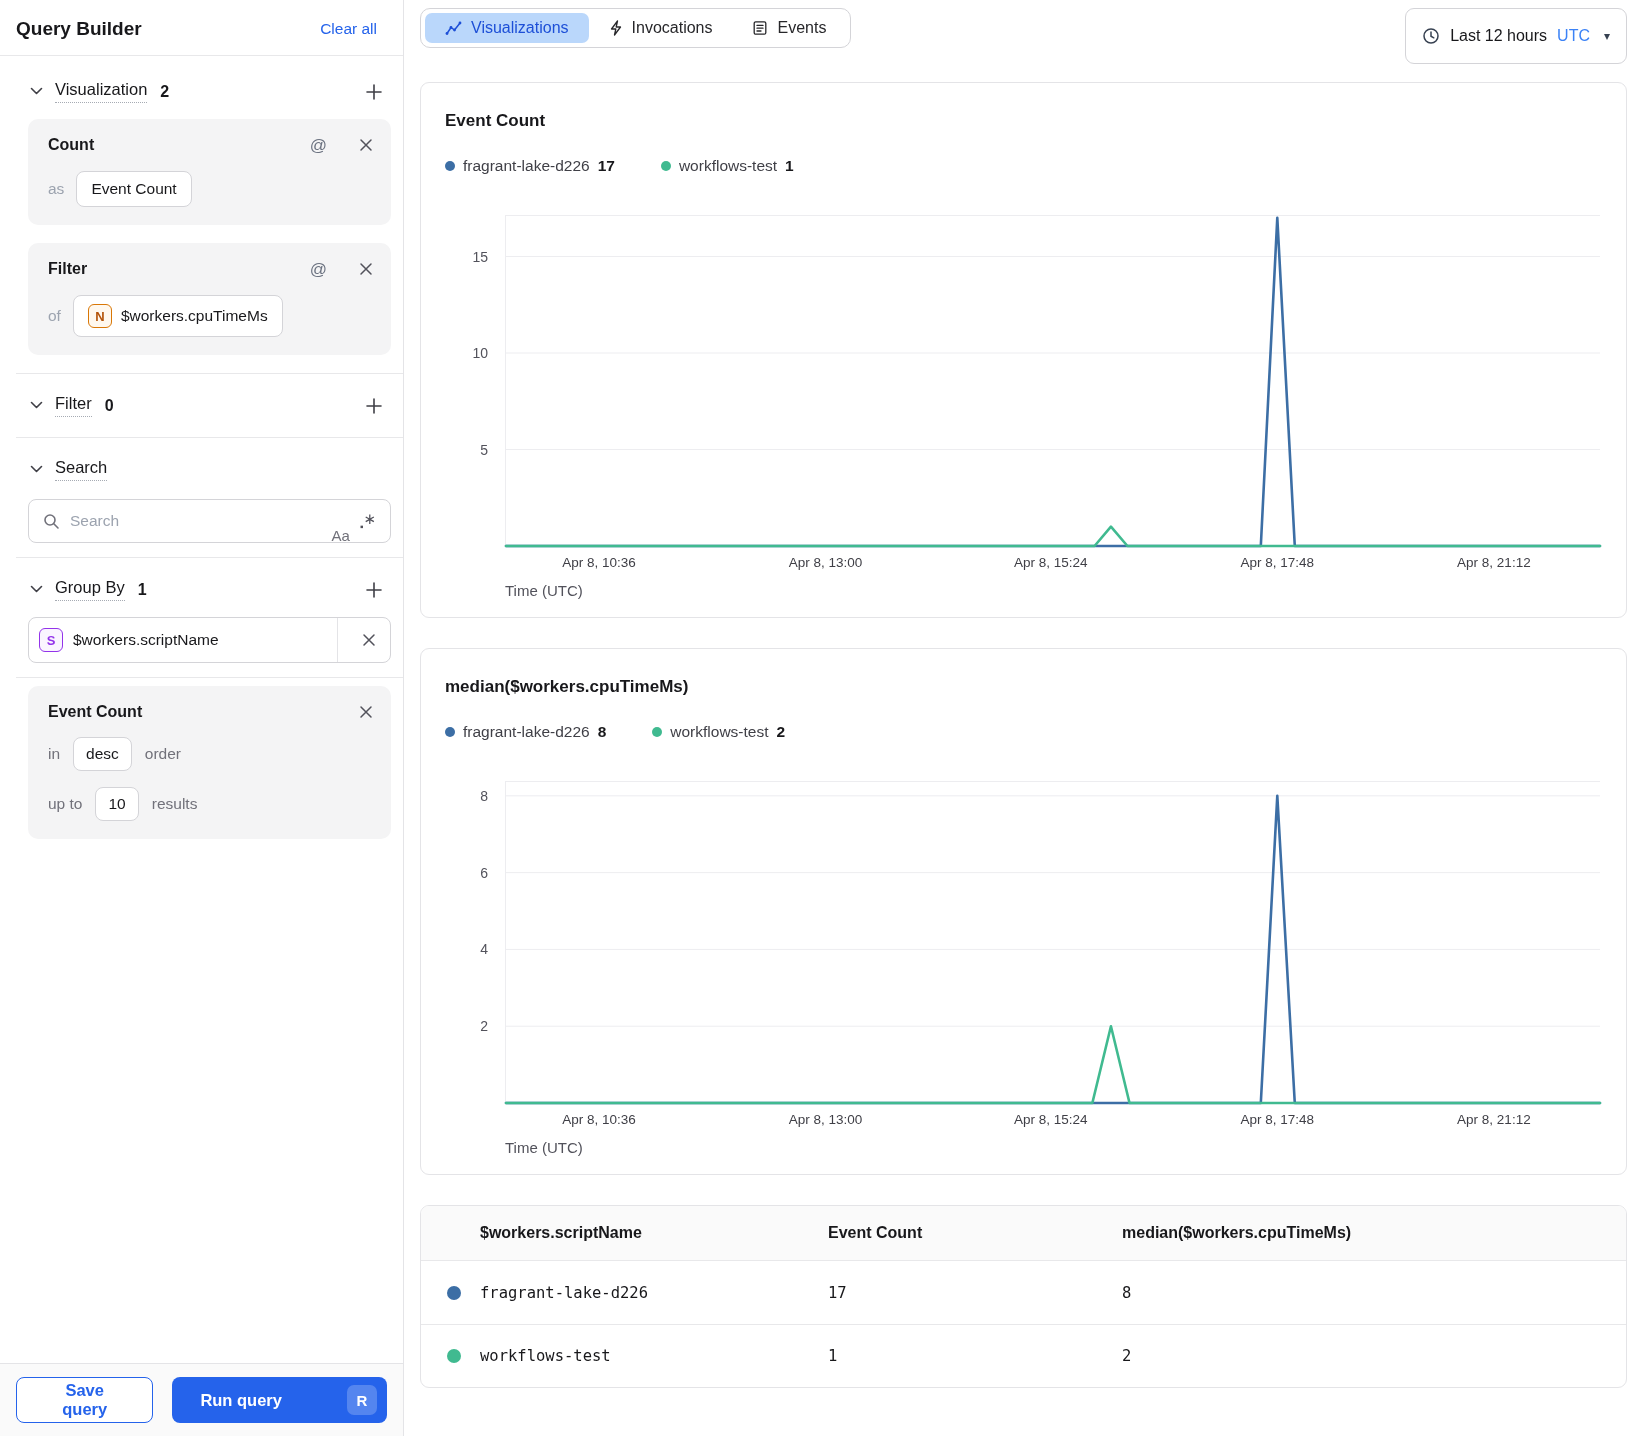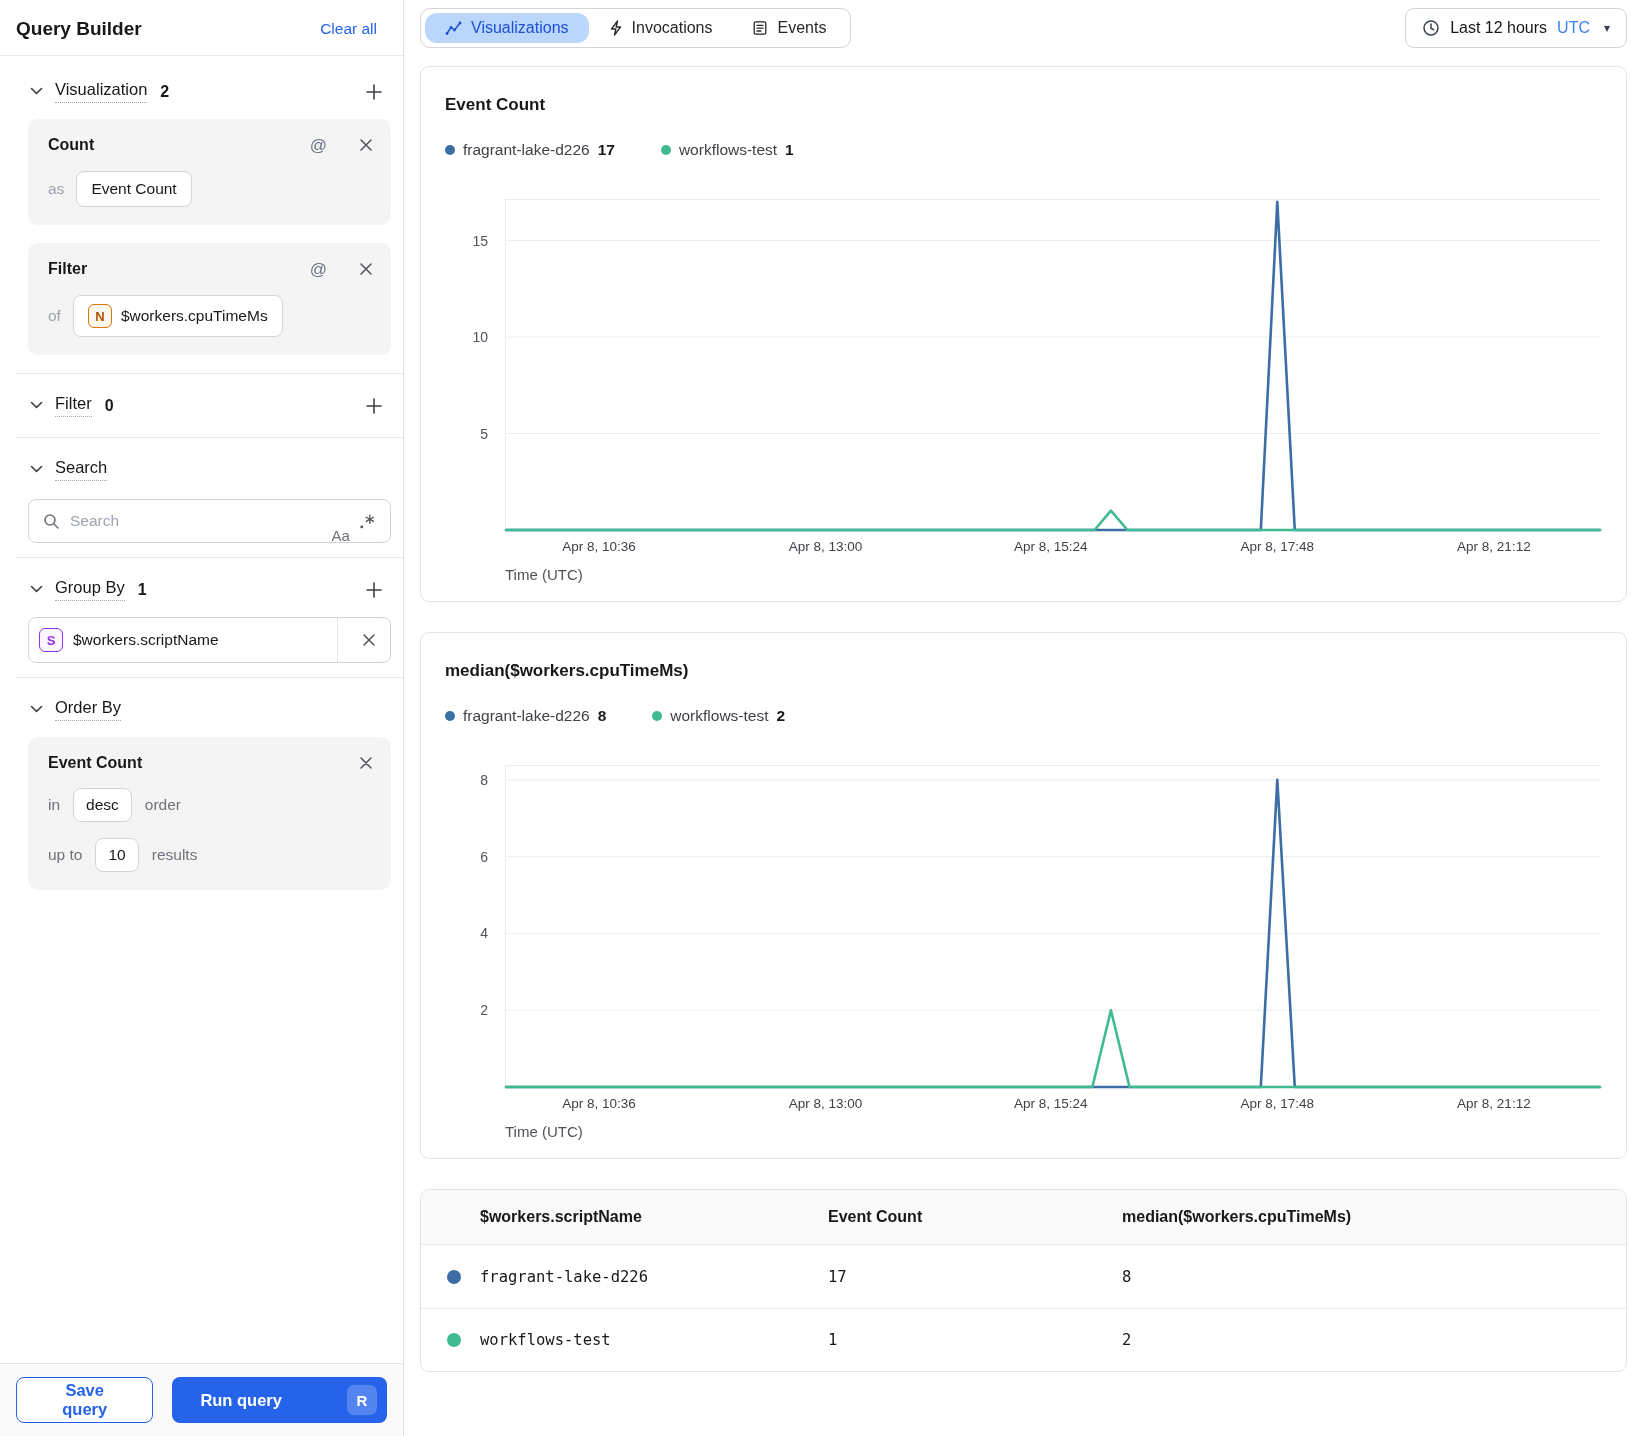--- a/index.html
+++ b/index.html
@@ -46,23 +46,23 @@
   .ob-row { display:flex; align-items:center; gap:13px; margin-top:16px; }
   .sb-footer { border-top:1px solid #e4e4e7; background:#fafafa; padding:13px 16px; display:flex; gap:19px; }
   .save-btn { background:#fff; border:1.5px solid #2563eb; color:#2563eb; font-size:16.5px; font-weight:600; border-radius:8px; height:46px; padding:0 24px; cursor:pointer; font-family:inherit; }
   .run-btn { background:#2563eb; border:none; color:#fff; font-size:16.5px; font-weight:600; border-radius:8px; height:46px; width:216px; display:flex; align-items:center; justify-content:space-between; padding:0 10px 0 28px; cursor:pointer; font-family:inherit; }
   .kbd { background:rgba(255,255,255,0.22); border-radius:7px; width:30px; height:30px; display:inline-flex; align-items:center; justify-content:center; font-size:15px; font-weight:700; }
 
   
   .main { flex:1; padding:8px 13px 0 16px; display:flex; flex-direction:column; }
   .main-top { display:flex; justify-content:space-between; align-items:flex-start; margin-bottom:18px; }
   .tabbar { display:flex; border:1px solid #d4d4d8; border-radius:10px; padding:4px; background:#fff; }
-  .tab { display:flex; align-items:center; gap:9px; padding:6px 20px; border-radius:12px; font-size:16px; color:#27272a; cursor:pointer; white-space:nowrap; }
+  .tab { display:flex; align-items:center; gap:9px; padding:6px 20px; border-radius:7px; font-size:16px; color:#27272a; cursor:pointer; white-space:nowrap; }
   .tab.active { background:#bad7fb; color:#1d4fd7; }
-  .timebtn { display:flex; align-items:center; gap:10px; border:1px solid #d4d4d8; border-radius:9px; height:40px; padding:0 16px; background:#fff; font-size:16px; color:#18181b; cursor:pointer; font-family:inherit; }
+  .timebtn { display:flex; align-items:center; gap:10px; border:1px solid #d4d4d8; border-radius:9px; height:56px; padding:0 16px; background:#fff; font-size:16px; color:#18181b; cursor:pointer; font-family:inherit; }
   .timebtn .tz { color:#3b82f6; }
   .timebtn .caret { color:#374151; font-size:12px; margin-left:4px; }
 
   .card { border:1px solid #e4e4e7; border-radius:9px; background:#fff; padding:28px 24px 18px 24px; margin-bottom:30px; }
   .card-title { font-size:17px; font-weight:700; color:#18181b; }
   .legend { display:flex; gap:46px; margin-top:26px; }
   .legend-item { display:flex; align-items:center; gap:8px; cursor:pointer; }
   .legend-item .dot { width:10px; height:10px; border-radius:50%; flex:none; }
   .lg-name { font-size:15.5px; color:#3f3f46; }
   .lg-val { font-size:15.5px; font-weight:700; color:#18181b; }
@@ -207,28 +207,20 @@
         <span class="gi-div"></span>
         <button class="gi-x">
           <svg class="icon" width="14" height="14" viewBox="0 0 14 14">
               <path d="M2 2 L12 12 M12 2 L2 12" stroke="#52525b" stroke-width="1.5" stroke-linecap="round"></path>
             </svg>
         </button>
       </div>
 
       <div class="hr"></div>
 
-      <div class="sec-row">
-        <span class="chev">
-          <svg class="icon" width="13" height="9" viewBox="0 0 13 9">
-              <path d="M1.5 1.5 L6.5 6.5 L11.5 1.5" fill="none" stroke="#3f3f46" stroke-width="1.6" stroke-linecap="round" stroke-linejoin="round"></path>
-            </svg>
-        </span>
-        <span class="sec-label">Order By</span>
-      </div>
       <div class="gcard">
         <div class="gcard-head">
           <span class="gcard-title">Event Count</span>
           <button class="xbtn" style="margin-left:auto;">
             <svg class="icon" width="14" height="14" viewBox="0 0 14 14">
                 <path d="M2 2 L12 12 M12 2 L2 12" stroke="#52525b" stroke-width="1.5" stroke-linecap="round"></path>
               </svg>
           </button>
         </div>
         <div class="ob-row">

